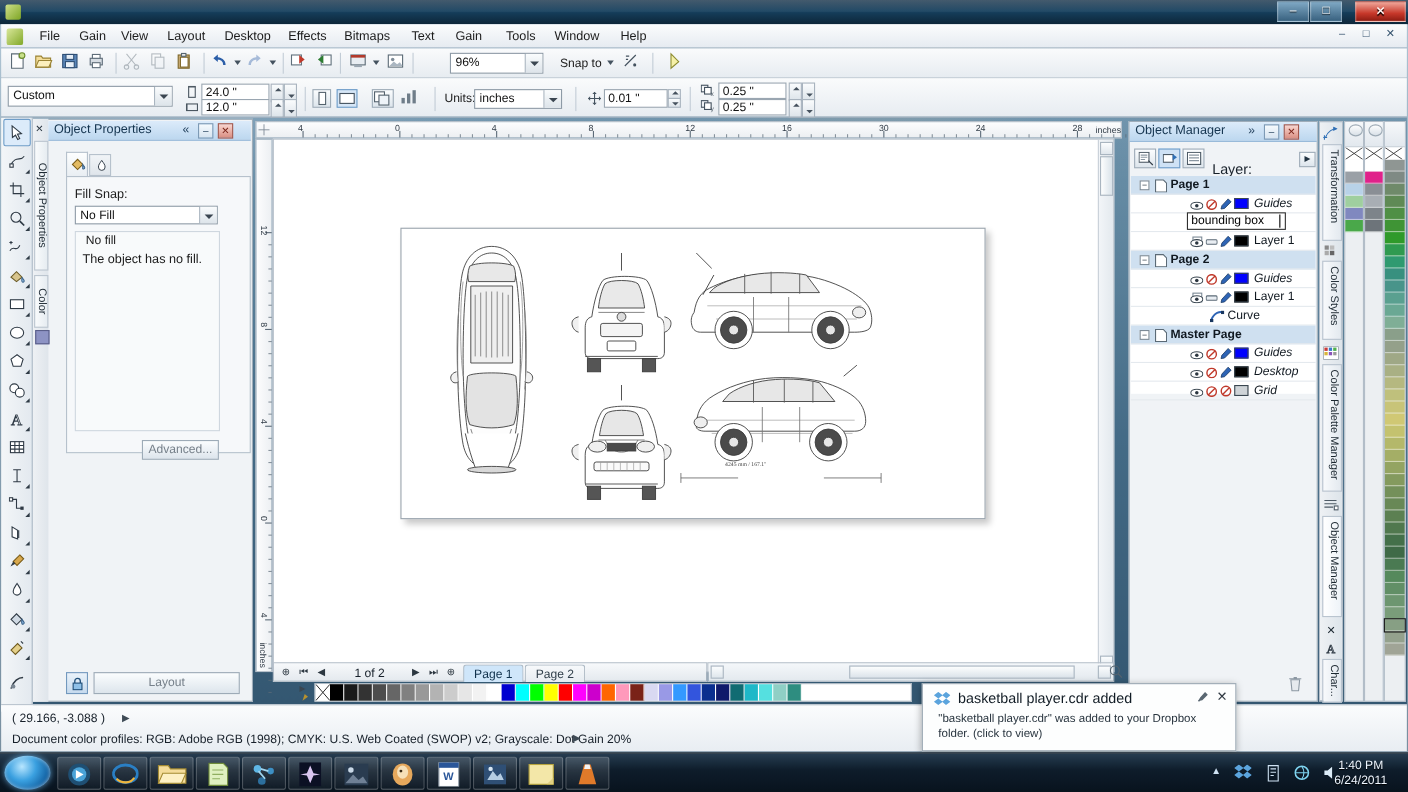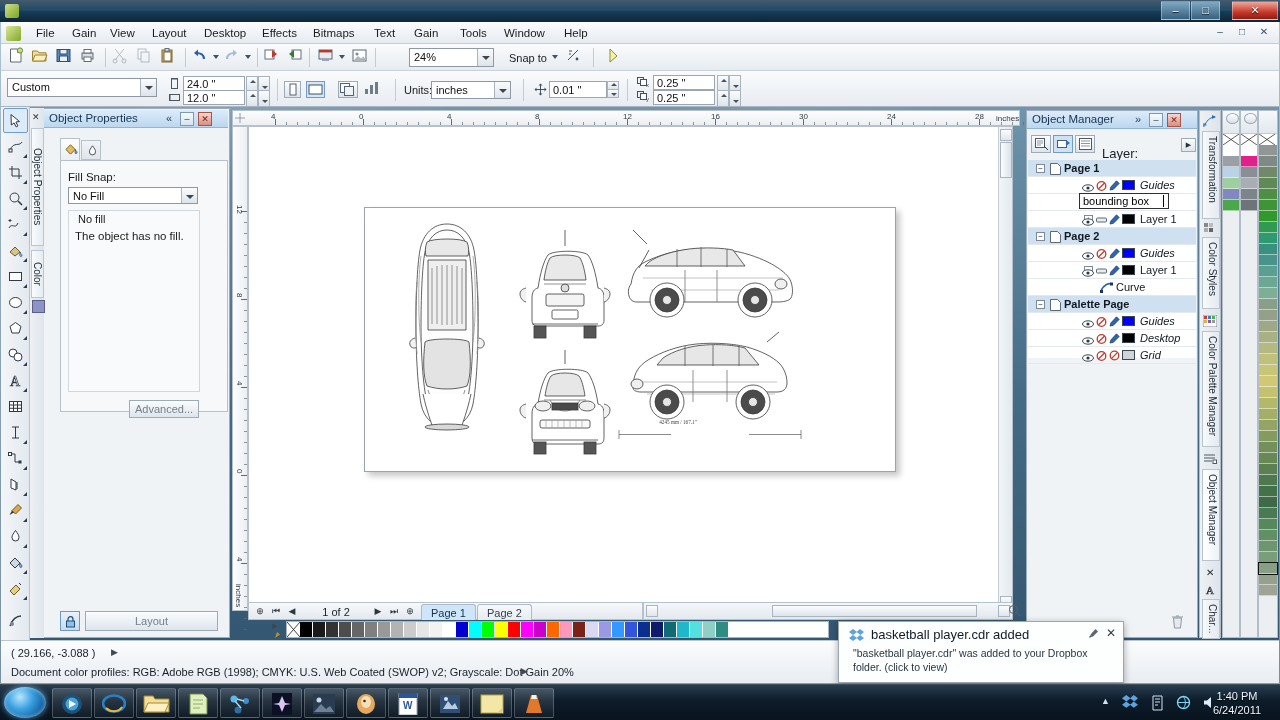--- a/index.html
+++ b/index.html
@@ -327,21 +327,21 @@
     <div class="caret" style="left:338px;top:11px"></div>
     <div class="tbtn" style="left:350px">
       <svg width="17" height="17" viewBox="0 0 17 17">
           <rect x="2" y="3" width="13" height="11" fill="#fff" stroke="#5b6a76"></rect>
           <circle cx="6" cy="7" r="1.6" fill="#7f8c99"></circle>
           <path d="M3 13l4-4 3 2.5 2.5-2 2.5 3.5z" fill="#aab6c1"></path>
         </svg></div>
     <div class="sep" style="left:374px"></div>
 
     <div class="combo" style="left:408px;top:4px;width:85px;height:19px;">
-      <span>24%</span>
+      <span>96%</span>
       <span class="arrowbox">
           <i></i>
         </span>
     </div>
 
     <div class="tlabel" style="left:508px;top:8px">Snap to</div>
     <div class="caret" style="left:551px;top:11px"></div>
     <div class="tbtn" style="left:564px">
       <svg width="17" height="17" viewBox="0 0 17 17">
           <path d="M3 13L13 3M4 4h3M4 7h2" stroke="#44525f" fill="none"></path>
@@ -1097,21 +1097,21 @@
             <rect x="0" y="8" width="3" height="3" fill="#18365f"></rect>
             <rect x="10" y="0.5" width="3" height="3" fill="#18365f"></rect>
           </svg></div>
         <div class="nm" style="left: 88px;">Curve</div>
       </div>
       <div class="omrow hdr">
         <div class="expand" style="left: 8px; top: 4px;">−</div>
         <div style="position: absolute; left: 22px; top: 3px; width: 11px; height: 12px;"><svg width="11" height="12" viewBox="0 0 11 12">
             <path d="M0.5 0.5h7l3 3v8h-10z" fill="#fff" stroke="#5b6a76"></path>
           </svg></div>
-        <div class="nm bd" style="left: 36px;">Palette Page</div>
+        <div class="nm bd" style="left: 36px;">Master Page</div>
       </div>
       <div class="omrow">
         <div style="position: absolute; left: 54px; top: 5px; width: 12px; height: 8px;"><svg width="12" height="8" viewBox="0 0 12 8">
             <ellipse cx="6" cy="4" rx="5.5" ry="3.2" fill="#fff" stroke="#3c4852"></ellipse>
             <circle cx="6" cy="4" r="1.6" fill="#2b3640"></circle>
           </svg></div>
         <div style="position: absolute; left: 68px; top: 4px; width: 11px; height: 10px;"><svg width="11" height="10" viewBox="0 0 11 10">
             <circle cx="5.5" cy="5" r="4.3" fill="none" stroke="#c0392b" stroke-width="1.3"></circle>
             <path d="M2.4 8L8.6 2" stroke="#c0392b" stroke-width="1.3"></path>
           </svg></div>

